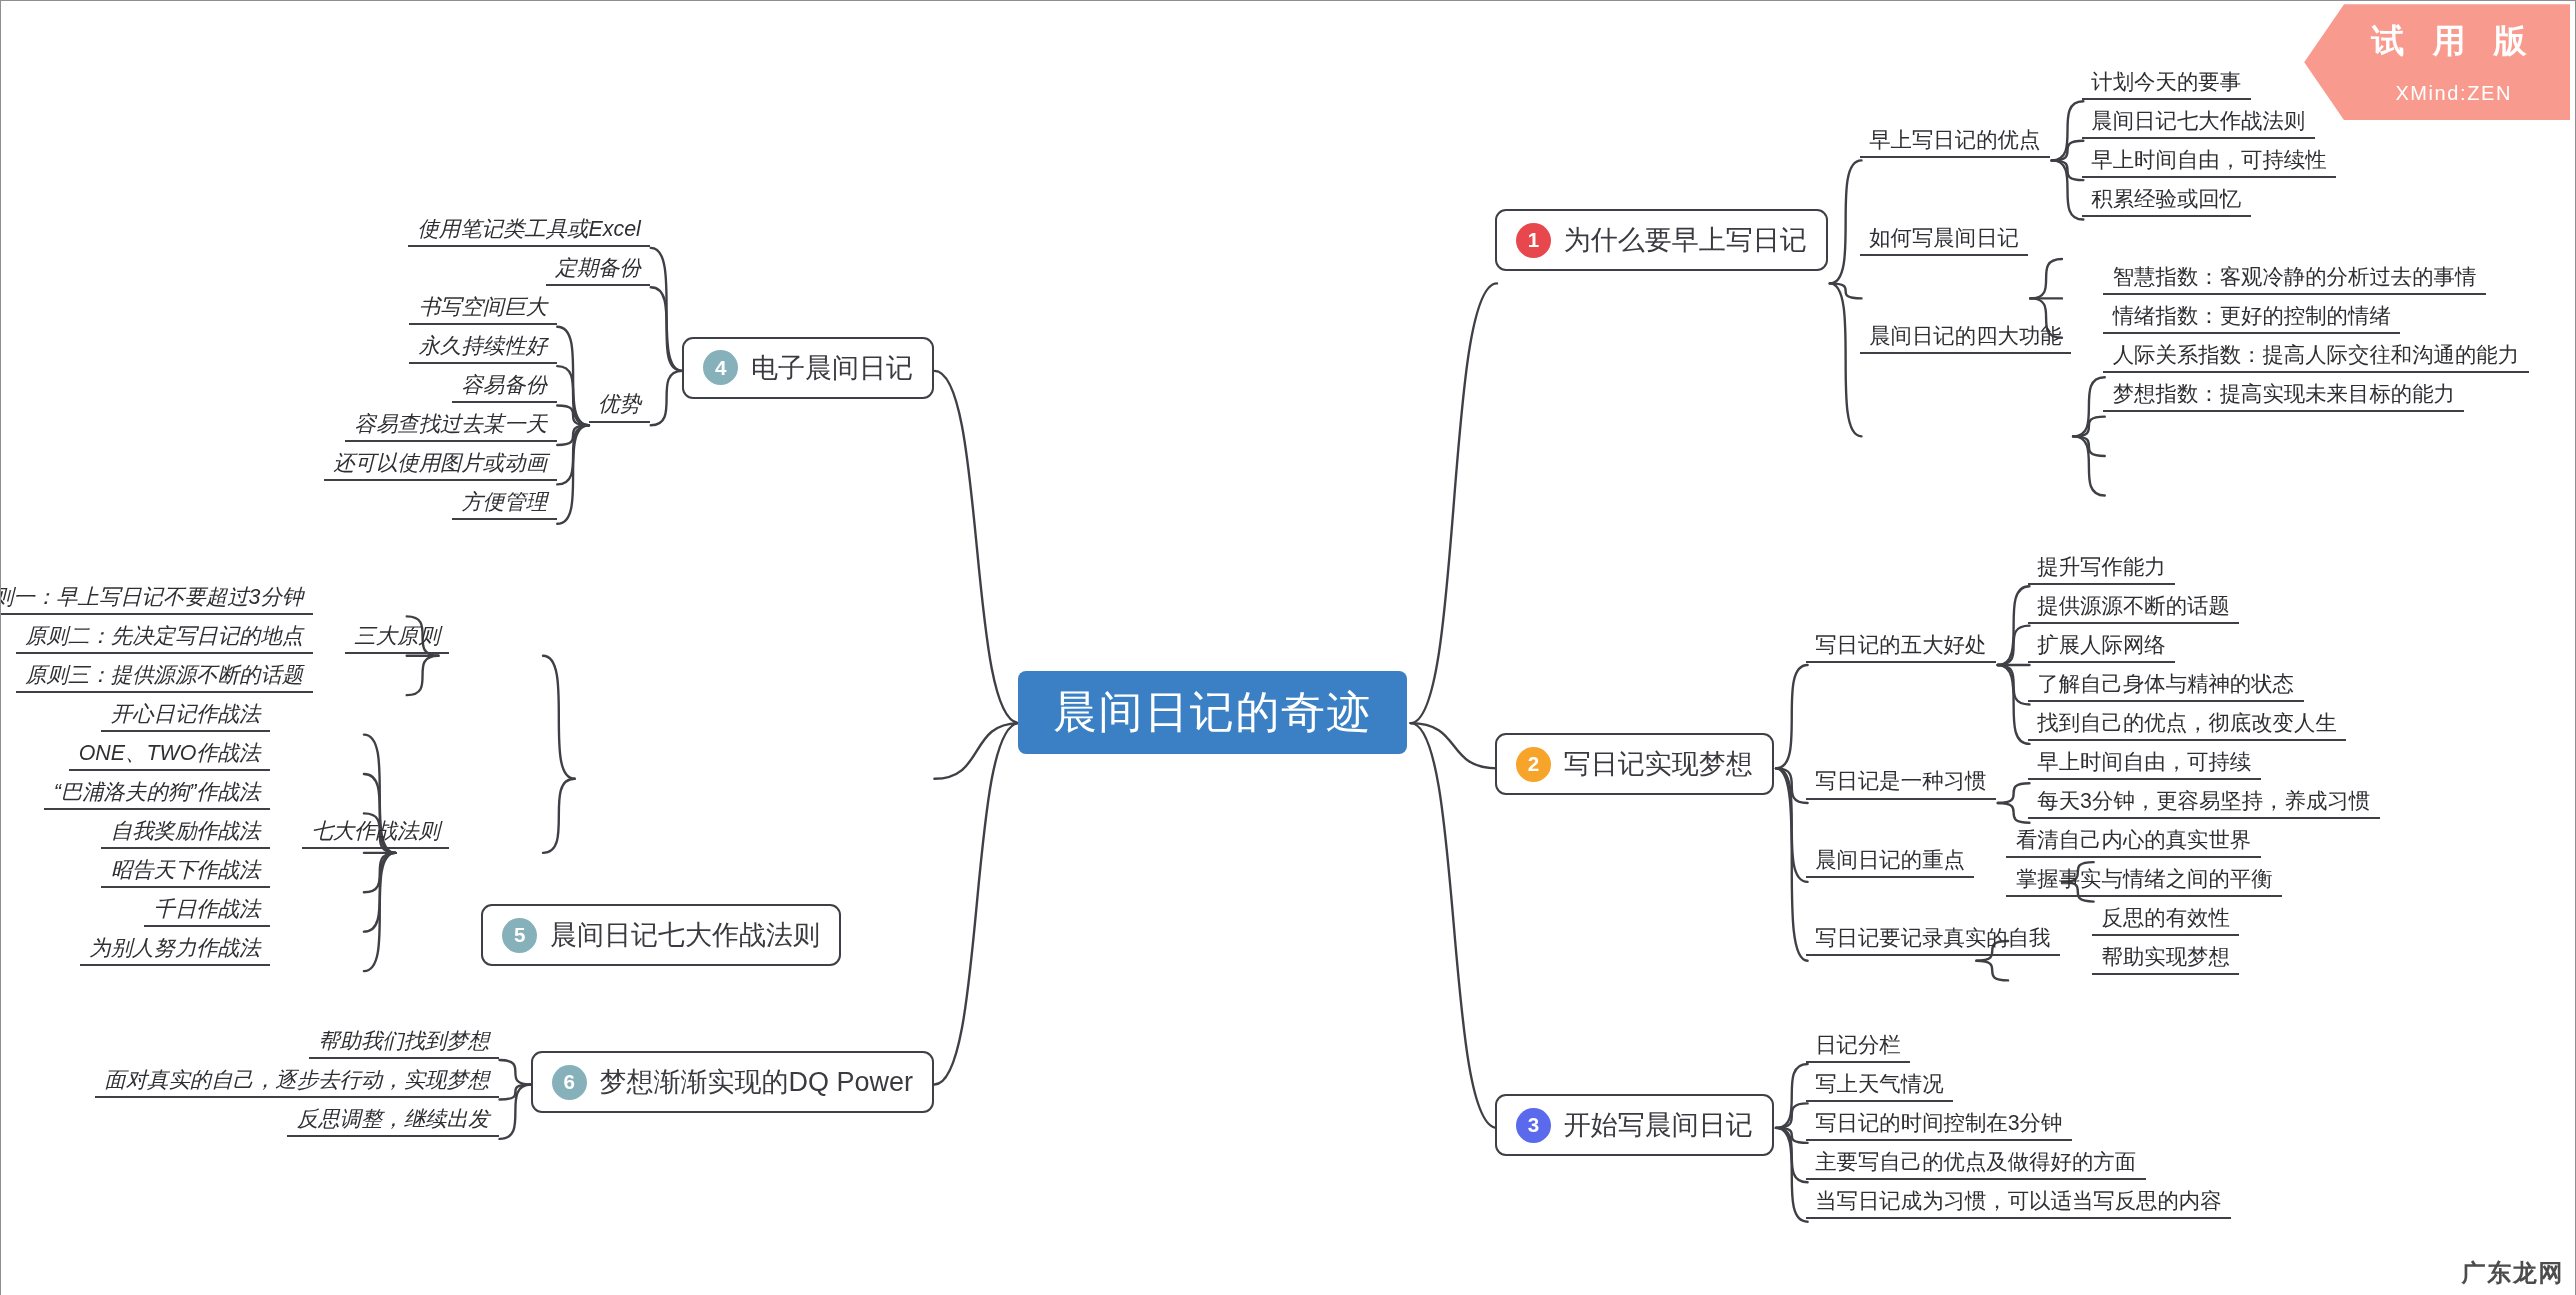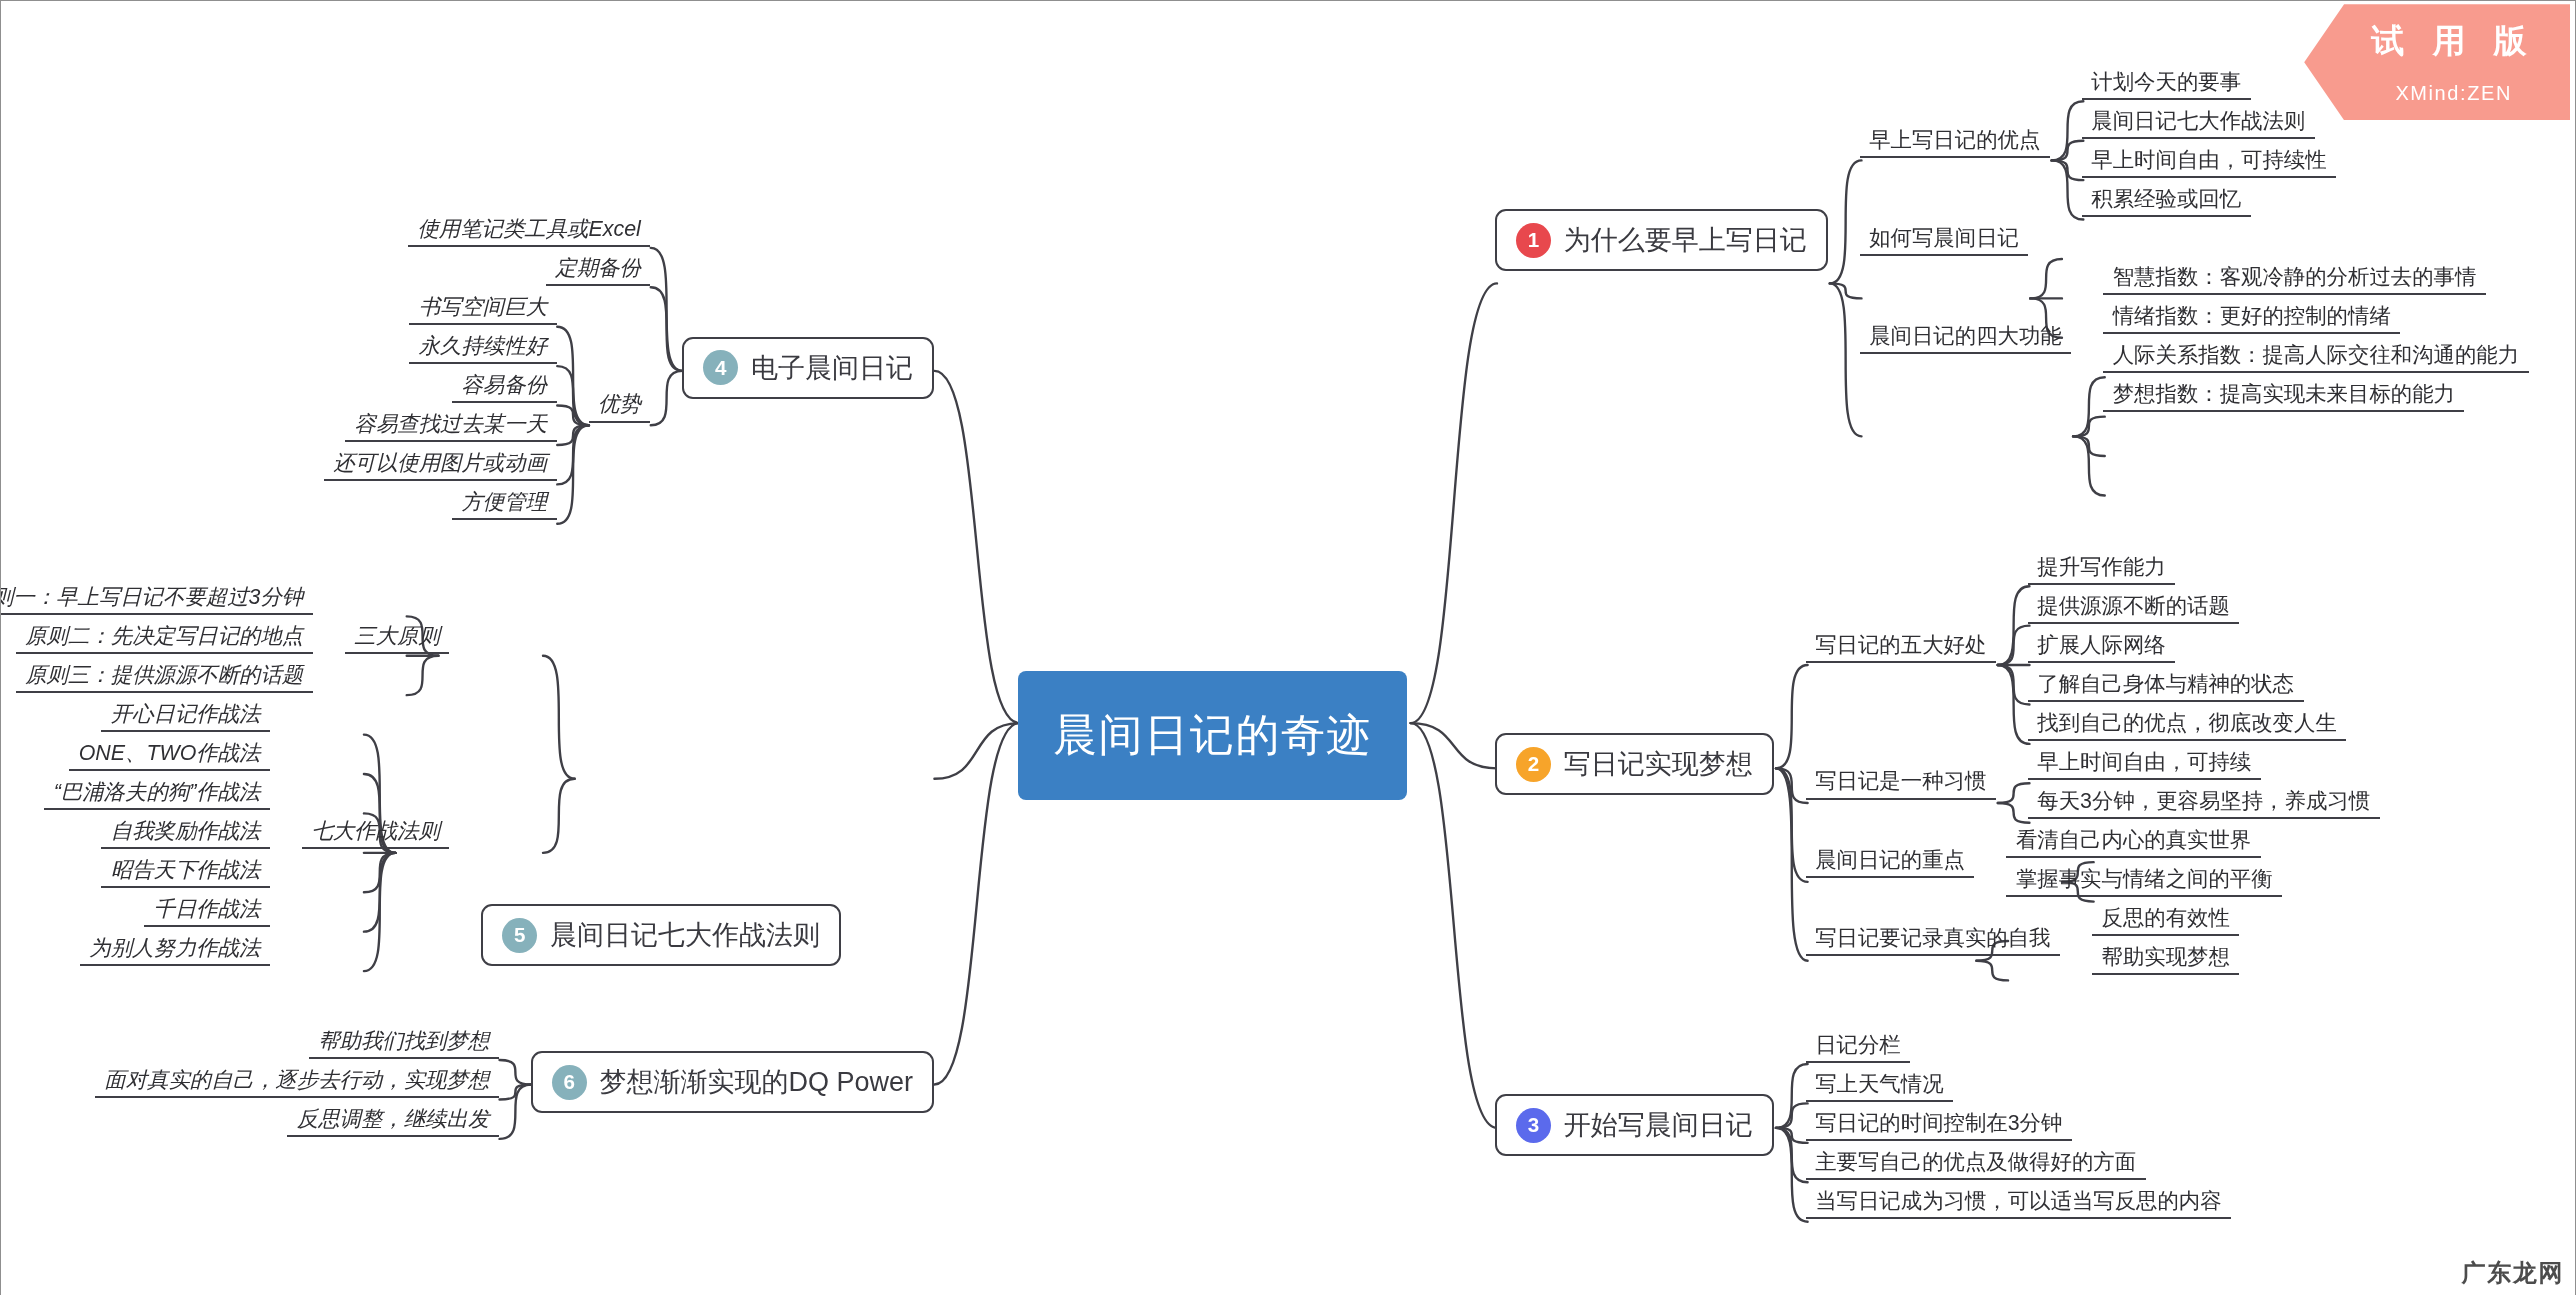--- a/index.html
+++ b/index.html
@@ -21,21 +21,21 @@
   .topic.left { text-align:right; }
 
   .box { background:#fff; border:2.4px solid #3f3f46; border-radius:11px;
     padding:11px 19px; display:inline-flex; align-items:center; gap:12.7px;
     font-size:27px; color:#3a3a40; white-space:nowrap; }
   .nbadge { width:35px; height:35px; border-radius:50%; color:#fff; flex:0 0 auto;
     display:inline-flex; align-items:center; justify-content:center;
     font-size:20.6px; font-weight:bold; }
 
   .box.center { position:absolute; left:1017px; top:670px; border:none;
-    color:#fff; font-size:44px; font-weight:500; padding:35px 35px;
+    color:#fff; font-size:44px; font-weight:500; padding:12px 35px;
     border-radius:8px; letter-spacing:1.6px; }
 
   .trial { position:absolute; top:3.2px; right:4.8px; width:266px; height:116px;
     clip-path:polygon(0 50%,15% 0,100% 0,100% 100%,15% 100%);
     display:flex; flex-direction:column; align-items:center; justify-content:center;
     color:#fff; padding-left:33px; }
   .trial-t { font-size:33px; font-weight:bold; letter-spacing:9.5px; }
   .trial-s { font-size:20px; letter-spacing:1.6px; margin-top:18px; }
 
   .wm { position:absolute; right:11px; bottom:6.3px; font-size:24px; font-weight:bold;

